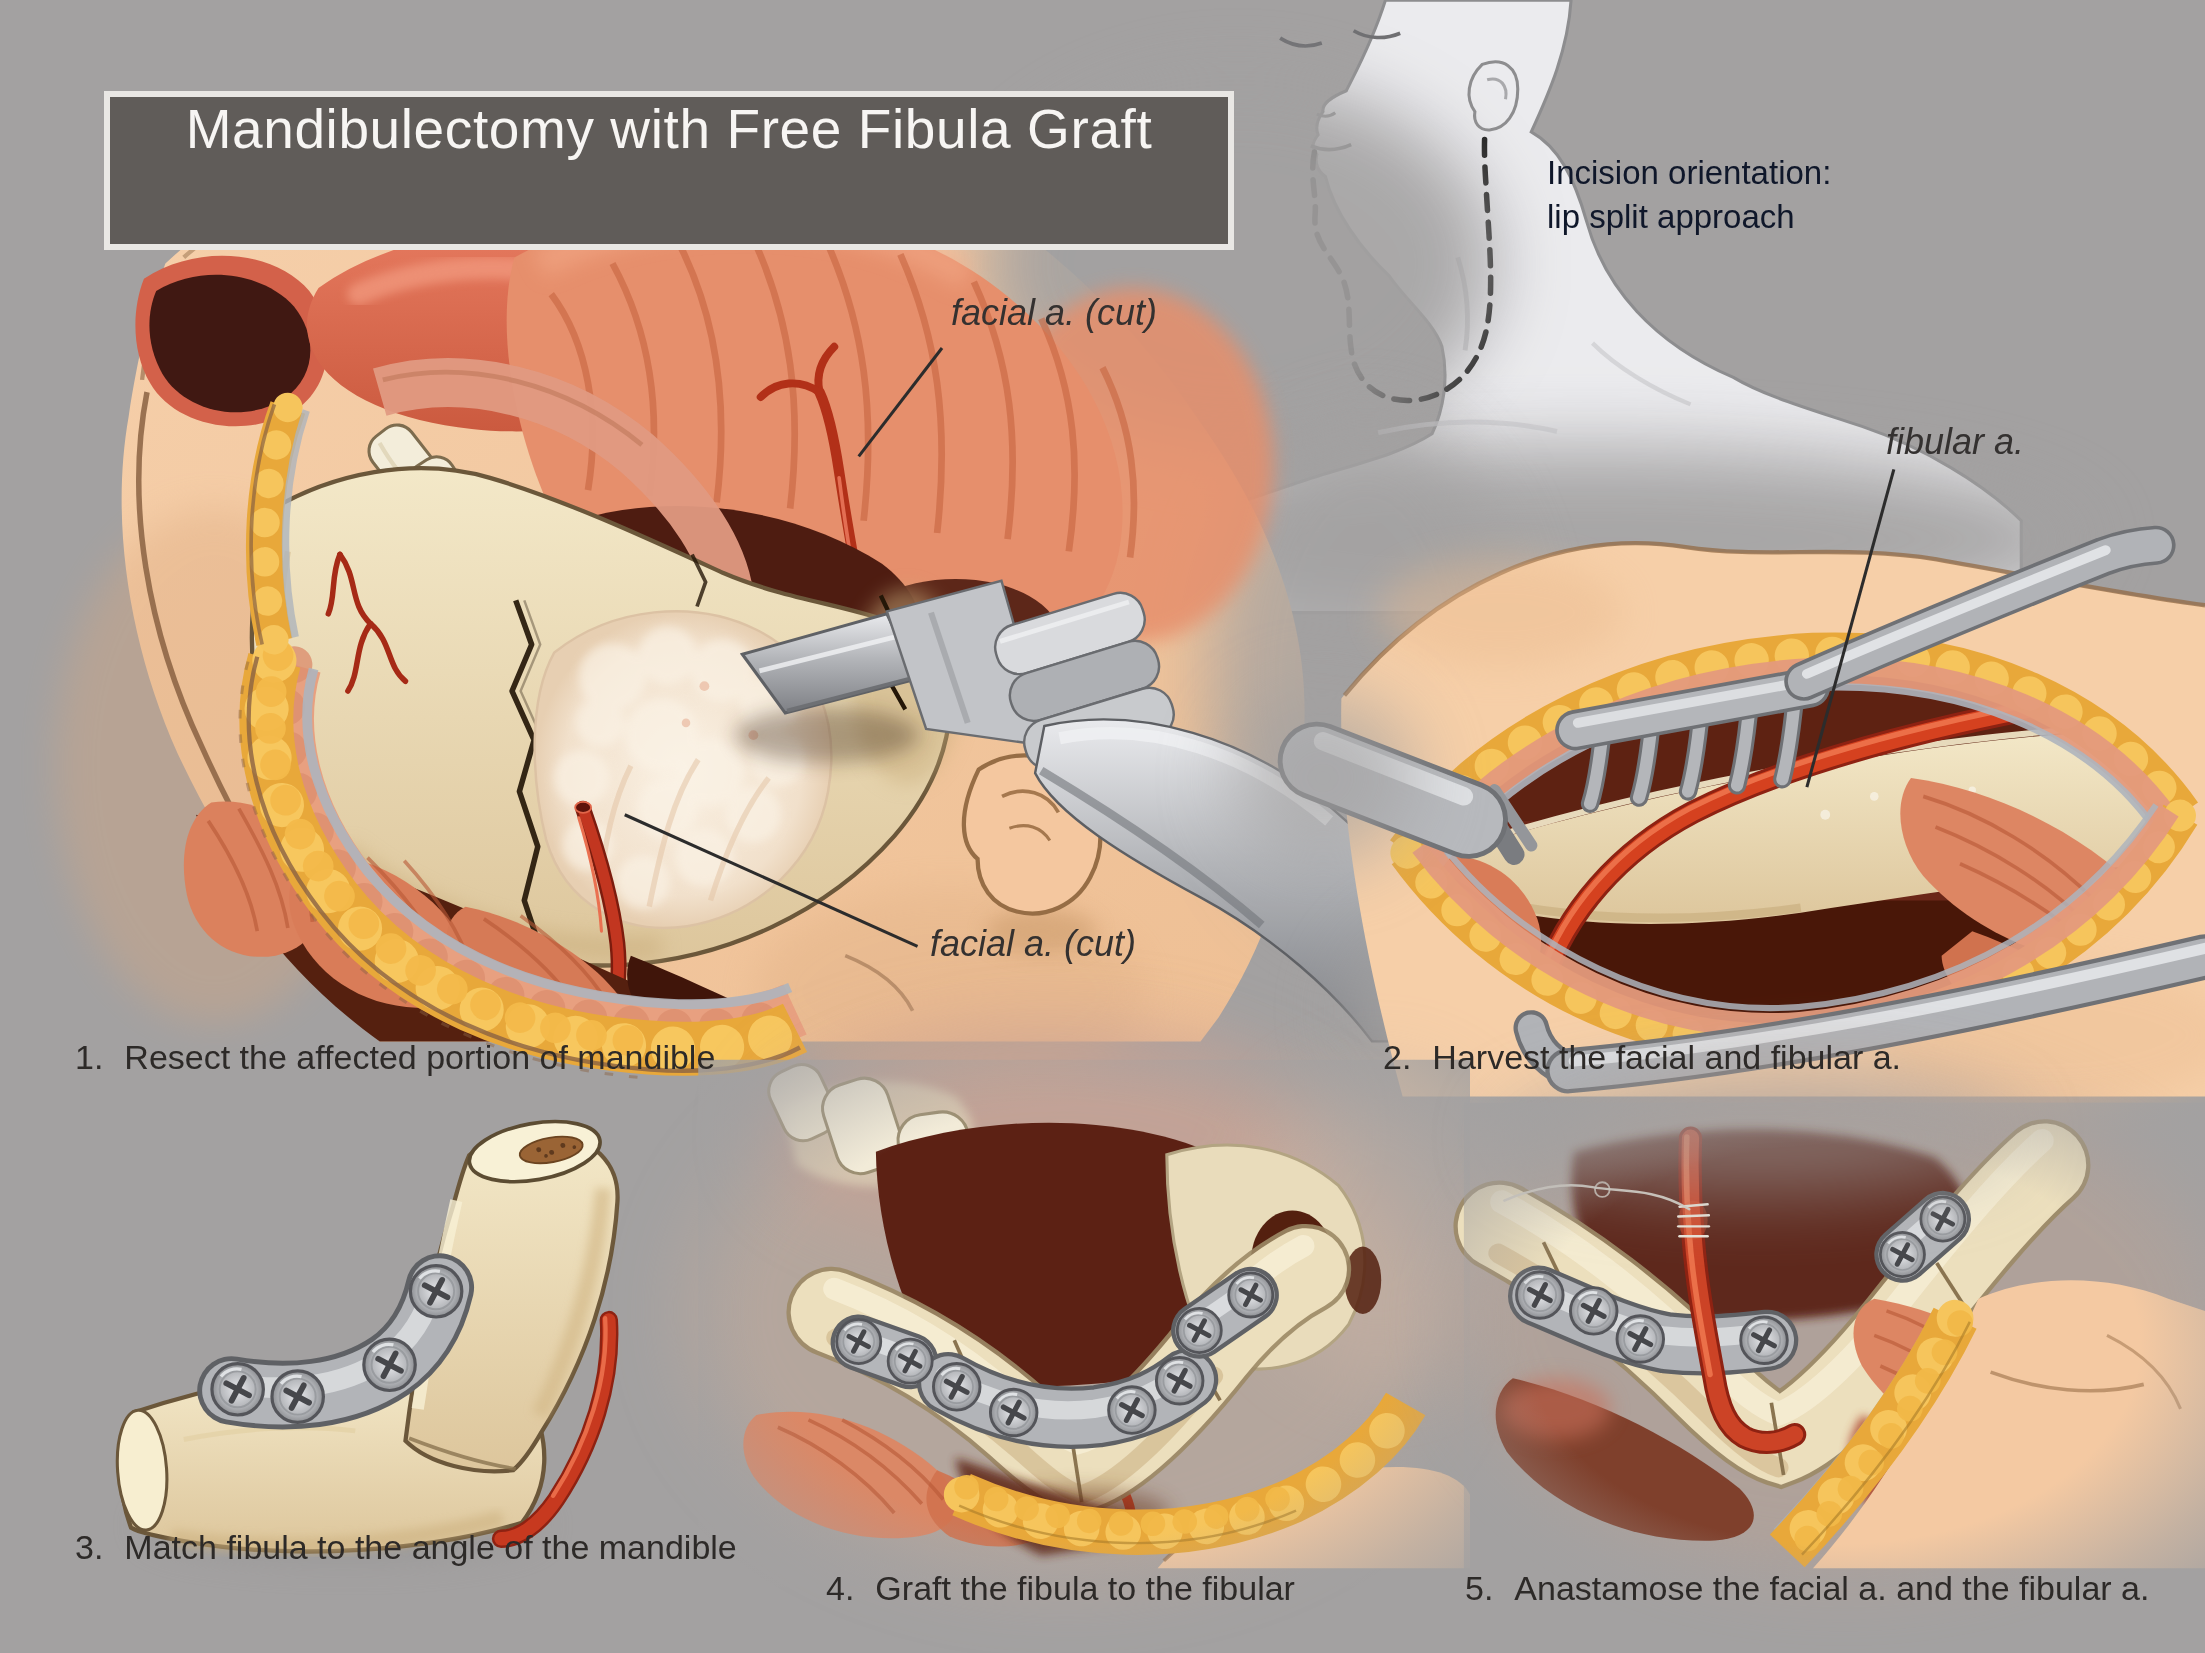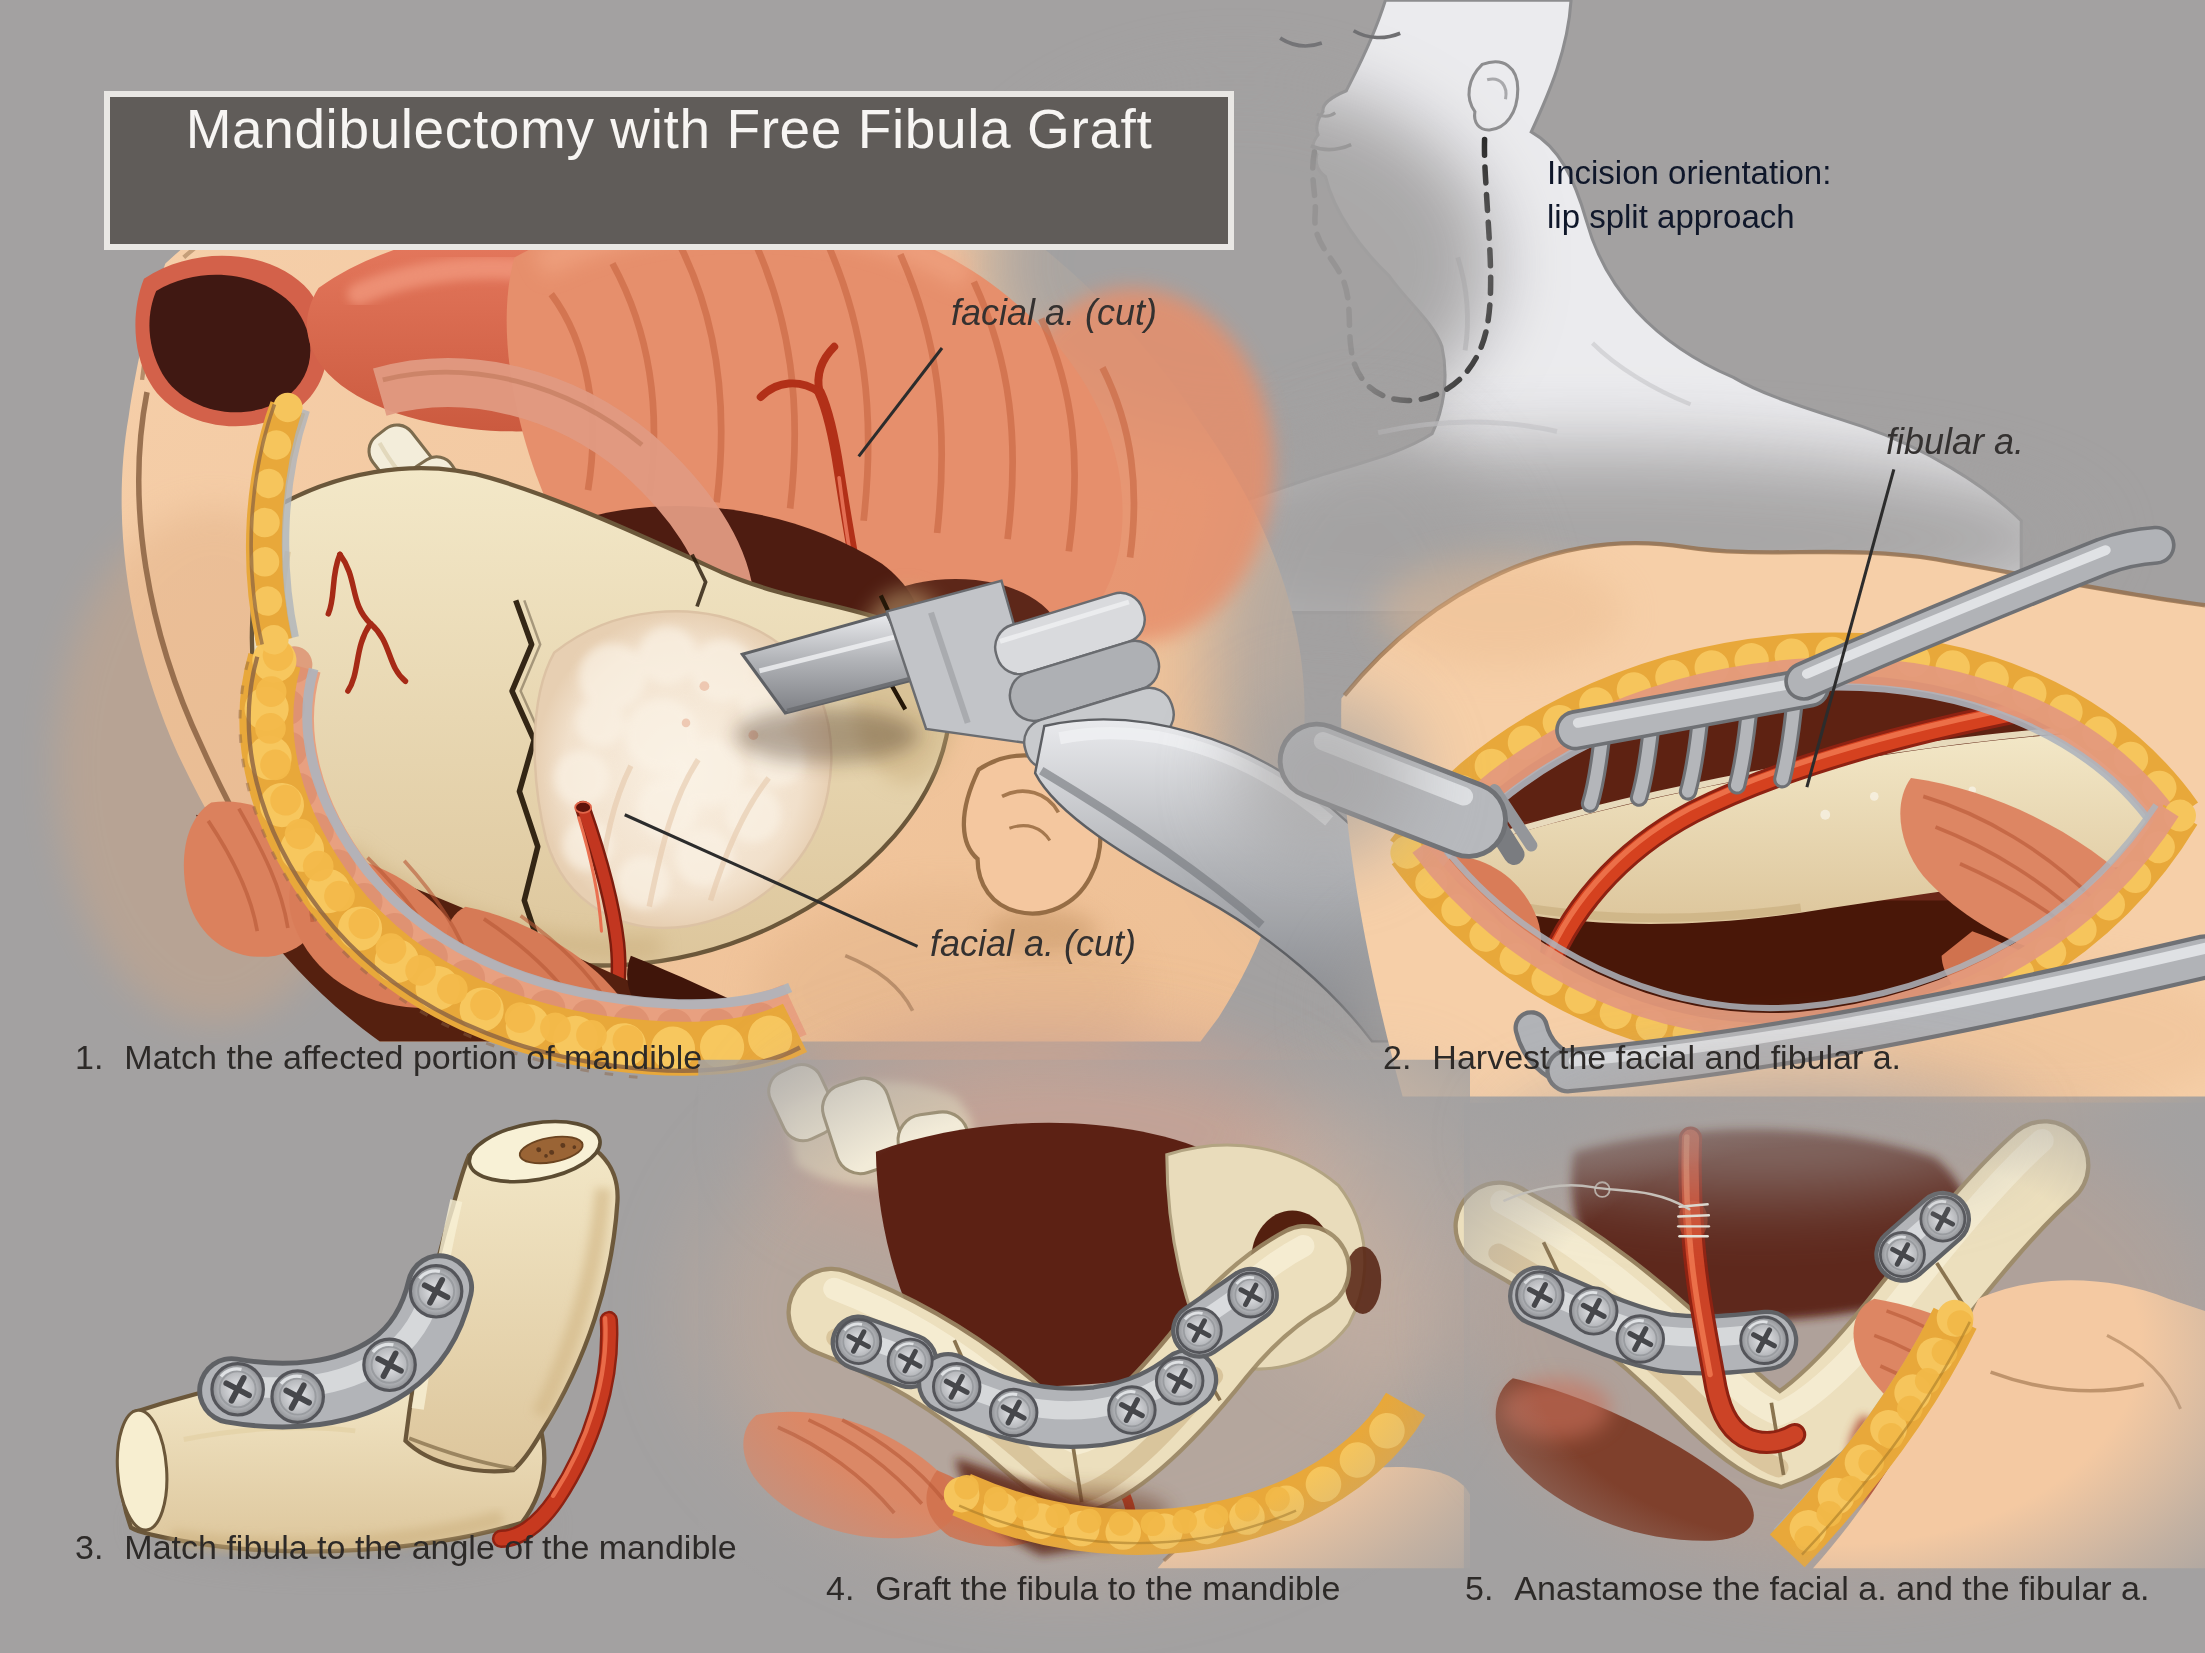--- a/index.html
+++ b/index.html
@@ -590,33 +590,33 @@
   <div>Incision orientation:</div>
   <div>lip split approach</div>
 </div>
 
 <div class="lbl" style="left:951px;top:292px;">facial a. (cut)</div>
 <div class="lbl" style="left:930px;top:923px;">facial a. (cut)</div>
 <div class="lbl" style="left:1862px;top:421px;margin-left:24px;">fibular a.</div>
 
 <div class="caption" style="left:75px;top:1038px;">
   <span class="num">1.</span>
-  <span>Match the affected portion of mandible</span>
+  <span>Resect the affected portion of mandible</span>
 </div>
 <div class="caption" style="left:1383px;top:1038px;">
   <span class="num">2.</span>
   <span>Harvest the facial and fibular a.</span>
 </div>
 <div class="caption" style="left:75px;top:1528px;">
   <span class="num">3.</span>
   <span>Match fibula to the angle of the mandible</span>
 </div>
 <div class="caption" style="left:826px;top:1569px;">
   <span class="num">4.</span>
-  <span>Graft the fibula to the mandible</span>
+  <span>Graft the fibula to the fibular</span>
 </div>
 <div class="caption" style="left:1465px;top:1569px;">
   <span class="num">5.</span>
   <span>Anastamose the facial a. and the fibular a.</span>
 </div>
 
 </div>
 
 
 </body></html>

